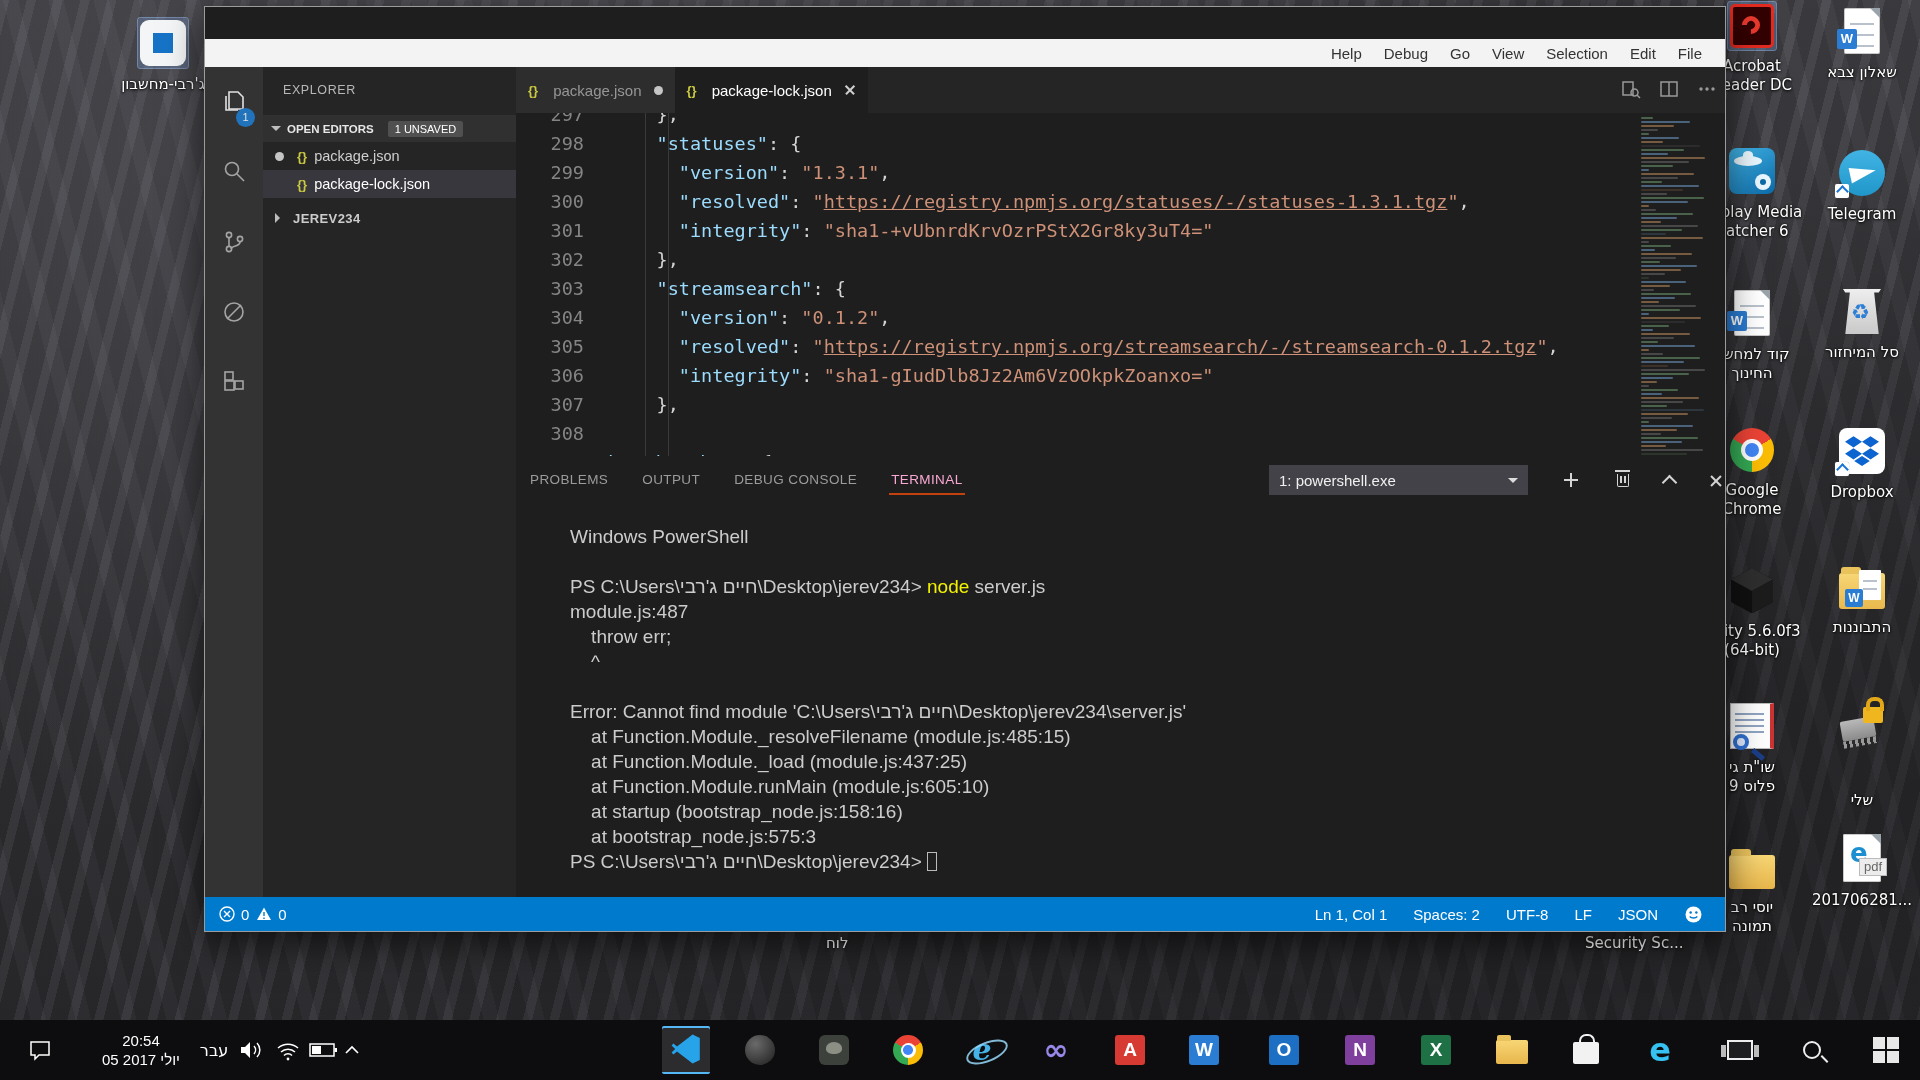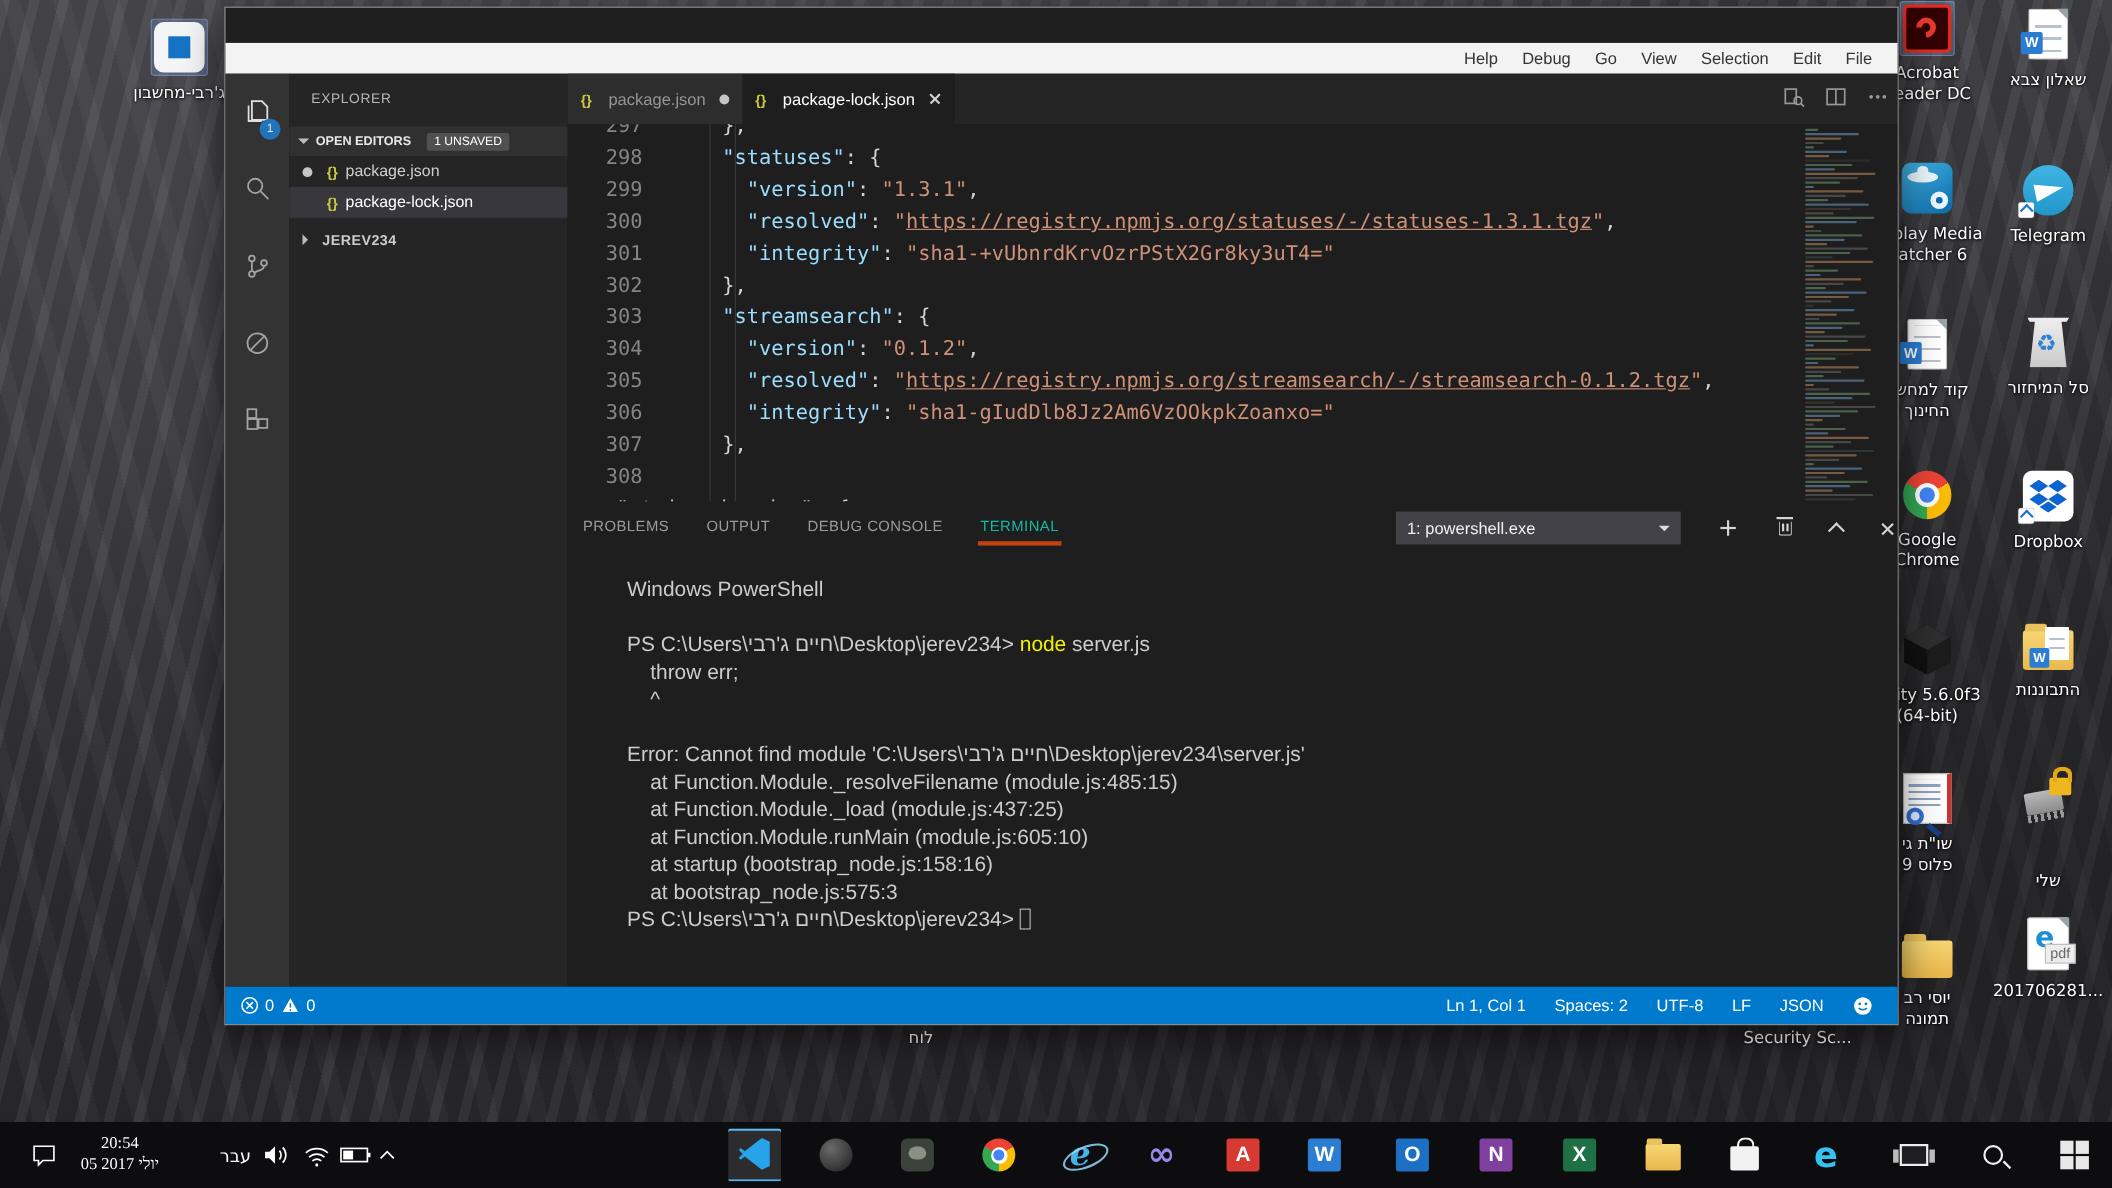--- a/index.html
+++ b/index.html
@@ -120,21 +120,21 @@
   .ln{width:96px;text-align:right;padding-right:28px;color:#858585;flex:none}
   .tok.k{color:#9cdcfe}.tok.s{color:#ce9178}.tok.p{color:#d4d4d4}
   .tok.u{color:#ce9178;text-decoration:underline}
   .iguide{position:absolute;top:0;bottom:0;width:1px;background:#3a3a3a}
   #minimap{position:absolute;right:6px;top:0;width:86px;bottom:0;background:#1e1e1e;padding:4px 8px}
   .mm{height:2px;margin-bottom:2px;border-radius:1px;opacity:.75}
   
   #panel{position:absolute;left:311px;top:449px;right:0;height:443px;background:#1e1e1e}
   #panel-header{height:48px;display:flex;align-items:center;padding-left:12px;position:relative}
   .ptab{font-size:13.5px;letter-spacing:.4px;color:#9b9b9b;margin-right:30px;padding:6px 2px}
-  .ptab.on{color:#14b8a6;border-bottom:4px solid #c2410c}
+  .ptab.on{color:#f9a8d4;border-bottom:2px solid #c2410c}
   #term-select{position:absolute;left:753px;top:9px;width:259px;height:30px;background:#424248;color:#f0f0f0;
     font-size:15px;display:flex;align-items:center;padding:0 10px;justify-content:space-between}
   .caret-down{width:0;height:0;border:5px solid transparent;border-top-color:#ddd;margin-top:5px}
   .picon{position:absolute;top:9px;width:30px;height:30px;display:flex;align-items:center;justify-content:center}
   .g-plus{position:relative;width:14px;height:14px}
   .g-plus::before{content:"";position:absolute;left:0;top:6px;width:14px;height:2px;background:#d4d4d4}
   .g-plus::after{content:"";position:absolute;left:6px;top:0;width:2px;height:14px;background:#d4d4d4}
   .g-trash{position:relative;width:12px;height:13px;border:1.5px solid #d4d4d4;border-top:none;border-radius:0 0 2px 2px}
   .g-trash::before{content:"";position:absolute;left:-3px;top:-4px;width:15px;height:2px;background:#d4d4d4}
   .g-trash::after{content:"";position:absolute;left:2px;top:2px;width:1.5px;height:7px;background:#d4d4d4;box-shadow:4px 0 0 #d4d4d4}
@@ -148,21 +148,21 @@
   .tline .y{color:#f2f200}
   .cursor{display:inline-block;width:10px;height:19px;border:1px solid #bbb;vertical-align:-3px}
   
   #statusbar{position:absolute;left:0;right:0;bottom:0;height:34px;background:#007acc;color:#fff;display:flex;align-items:center;font-size:15px}
   .sb-left{display:flex;align-items:center;gap:7px;padding-left:14px}
   .sb-right{margin-left:auto;display:flex;align-items:center;gap:26px;padding-right:22px}
   .sb-item{display:flex;align-items:center;gap:6px}
   
   #taskbar{position:absolute;left:0;bottom:0;width:1920px;height:60px;background:#0d0d0f;z-index:10}
   .tray{position:absolute;top:0;height:60px;display:flex;align-items:center;justify-content:center;color:#fff}
-  #clockblock{left:54px;width:110px;flex-direction:column;font-size:15px;line-height:19px;text-align:center;font-family:Liberation Serif, serif}
+  #clockblock{left:86px;width:110px;flex-direction:column;font-size:15px;line-height:19px;text-align:center;font-family:Liberation Sans, sans-serif}
   #langind{left:196px;width:36px;font-size:16px;font-family:"DejaVu Sans",sans-serif}
   .tbslot{position:absolute;top:6px;width:48px;height:48px;display:flex;align-items:center;justify-content:center;border-radius:2px}
   .tbslot.open{background:rgba(255,255,255,.13);box-shadow:0 2px 0 #55b8f5 inset;border-bottom:2px solid #55b8f5}
   .t-sq{width:30px;height:30px;border-radius:3px;color:#fff;font:bold 19px/30px "Liberation Sans",sans-serif;text-align:center}
   .t-dark1{width:30px;height:30px;border-radius:50%;background:radial-gradient(circle at 35% 30%,#6a6a6a,#1d1d1d)}
   .t-dark2{width:30px;height:30px;border-radius:6px;background:#3c413c;position:relative}
   .t-dark2::after{content:"";position:absolute;left:7px;top:7px;width:16px;height:12px;background:#8b8f84;border-radius:50% 50% 40% 40%}
   .t-chrome{width:30px;height:30px;border-radius:50%;background:conic-gradient(from -60deg,#ea4335 0 120deg,#fbbc05 120deg 240deg,#34a853 240deg 360deg);position:relative}
   .t-chrome::before{content:"";position:absolute;inset:25%;background:#fff;border-radius:50%}
   .t-chrome::after{content:"";position:absolute;inset:34%;background:#4285f4;border-radius:50%}
@@ -609,20 +609,21 @@
             <span class="g-chevup"></span>
           </span>
         <span class="picon" style="left:1184px">
             <span class="g-x"></span>
           </span>
       </div>
       <div id="terminal">
           <div class="tline"><span>Windows PowerShell</span></div>
           <div class="tline"><span></span></div>
           <div class="tline"><span>PS C:\Users\חיים ג'רבי\Desktop\jerev234&gt; </span><span class="y">node</span><span> server.js</span></div>
+          <div class="tline"><span>module.js:487</span></div>
           <div class="tline"><span>    throw err;</span></div>
           <div class="tline"><span>    ^</span></div>
           <div class="tline"><span></span></div>
           <div class="tline"><span>Error: Cannot find module 'C:\Users\חיים ג'רבי\Desktop\jerev234\server.js'</span></div>
           <div class="tline"><span>    at Function.Module._resolveFilename (module.js:485:15)</span></div>
           <div class="tline"><span>    at Function.Module._load (module.js:437:25)</span></div>
           <div class="tline"><span>    at Function.Module.runMain (module.js:605:10)</span></div>
           <div class="tline"><span>    at startup (bootstrap_node.js:158:16)</span></div>
           <div class="tline"><span>    at bootstrap_node.js:575:3</span></div>
           <div class="tline"><span>PS C:\Users\חיים ג'רבי\Desktop\jerev234&gt; </span><span class="cursor"></span></div>

